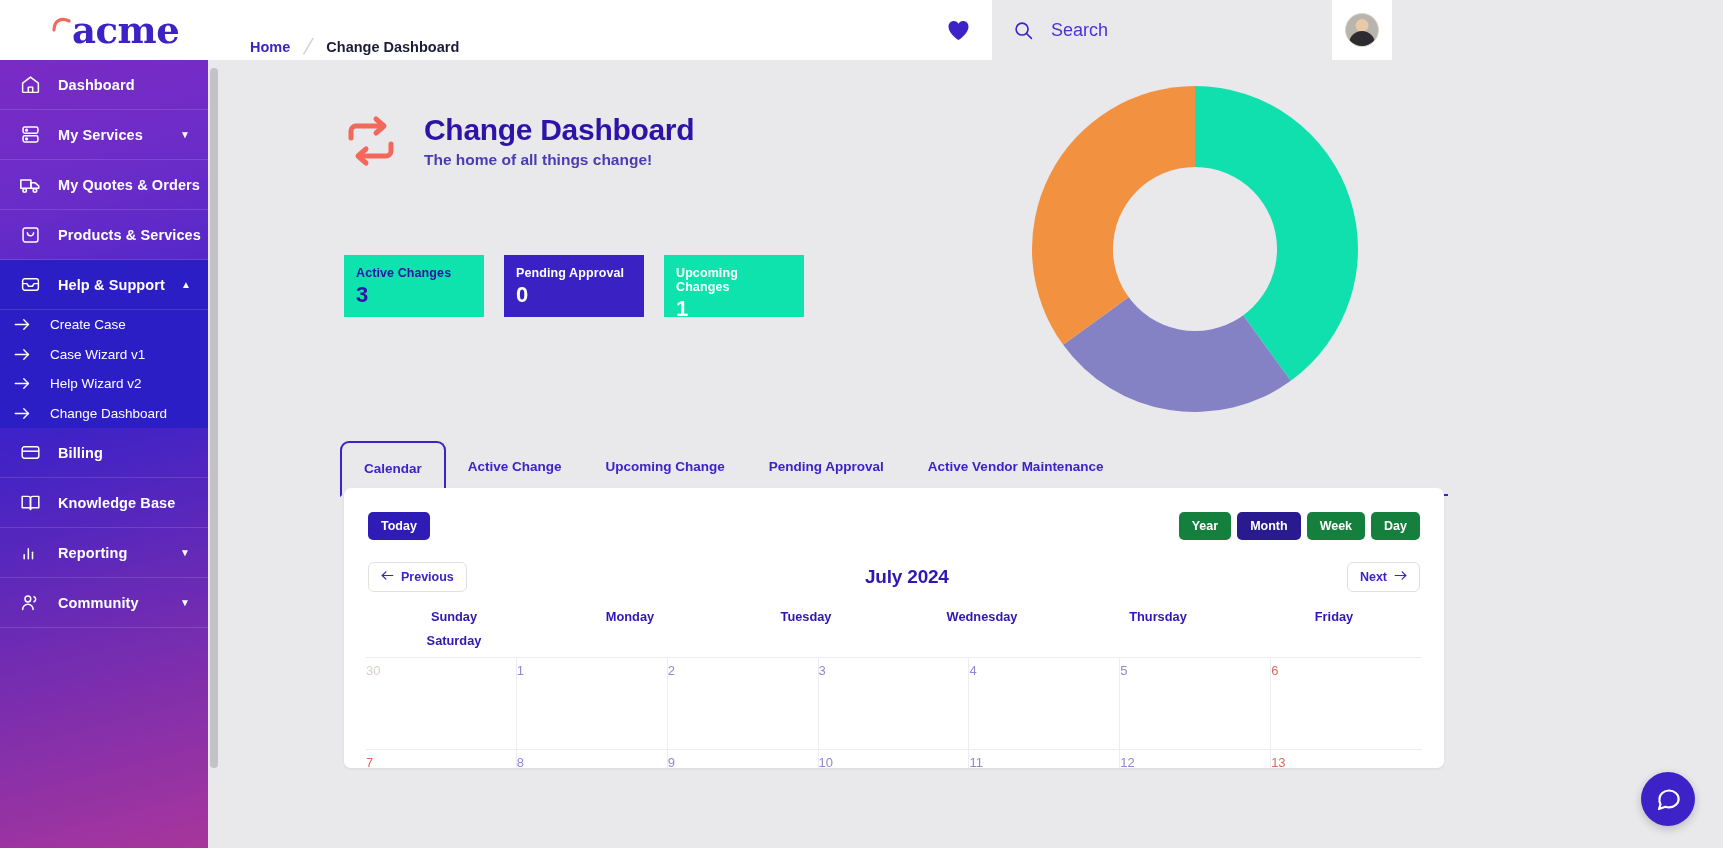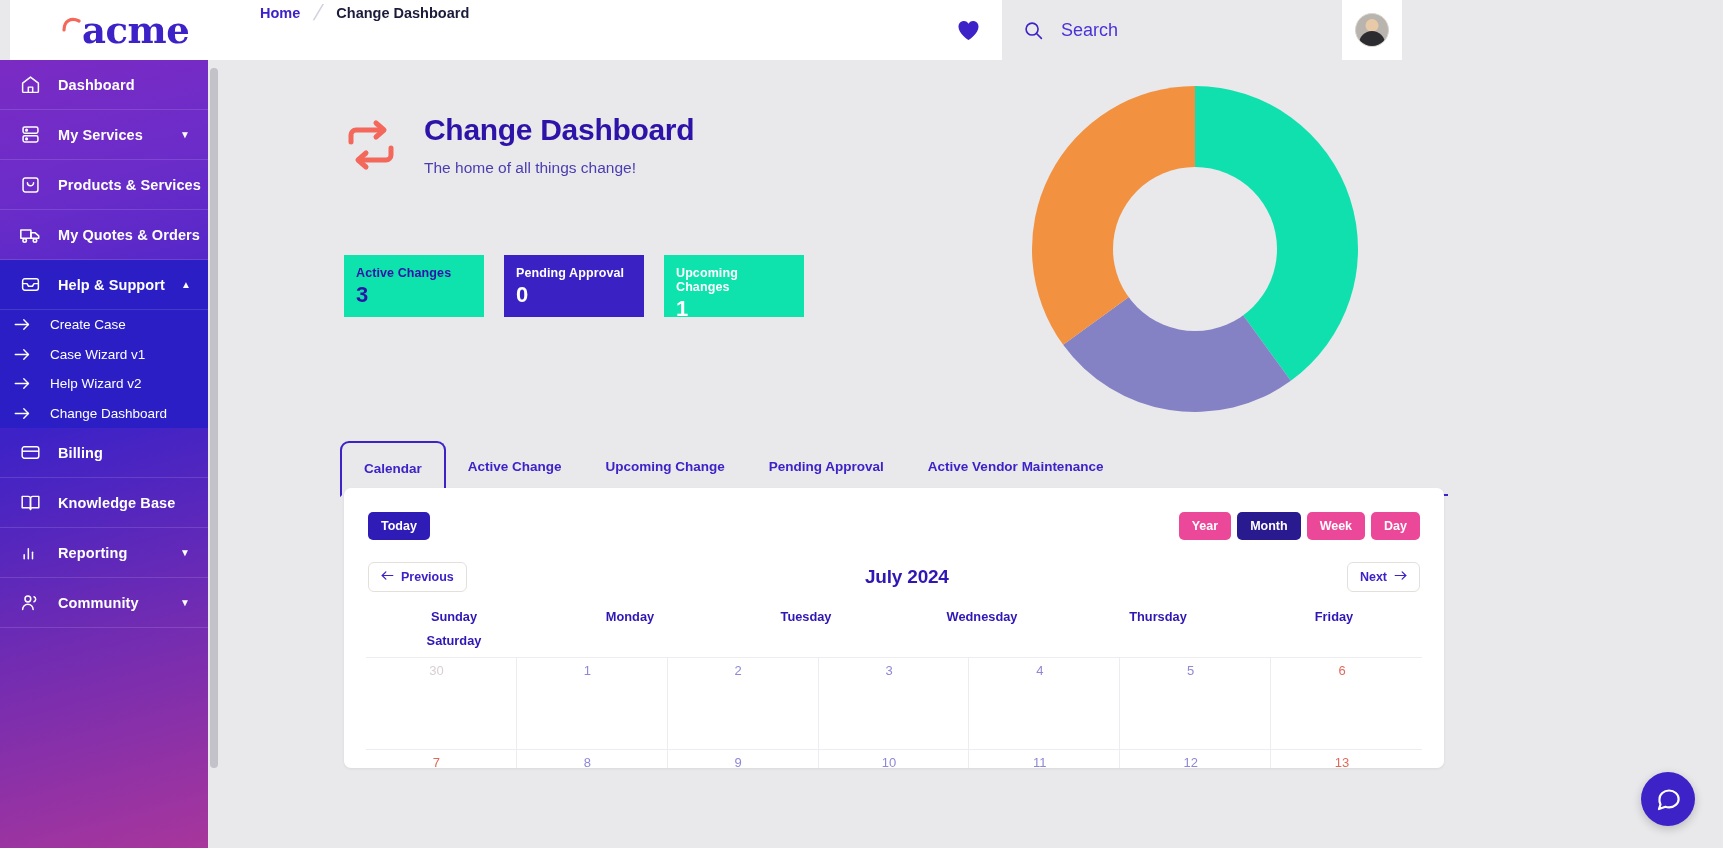--- a/index.html
+++ b/index.html
@@ -6,24 +6,24 @@
   * { box-sizing: border-box; margin: 0; padding: 0; }
   html, body {
     width: 1723px; height: 848px;
     overflow: hidden;
     font-family: "Liberation Sans", sans-serif;
     background: #e9e9ec;
   }
 
   
   .topbar {
-    position: absolute; top: 0; left: 10px;
+    position: absolute; top: 0; left: 0;
     width: 1392px; height: 60px;
     background: #ffffff;
-    display: flex; align-items: flex-start;
+    display: flex; align-items: flex-end;
     z-index: 40;
   }
   .brand {
     width: 220px; height: 60px;
     display: flex; align-items: center;
     padding-left: 52px;
     flex: 0 0 220px;
   }
   .brand-logo {
     display: flex; align-items: baseline;
@@ -148,21 +148,21 @@
   .dash-head {
     position: absolute; left: 124px; top: 53px;
     display: flex; align-items: center; gap: 26px;
   }
   .dash-icon { width: 54px; height: 54px; flex: 0 0 54px; }
   .dash-title {
     font-size: 30px; font-weight: 700; color: #2d13a8;
     letter-spacing: -0.3px; line-height: 1.15;
   }
   .dash-sub {
-    font-size: 15.5px; color: #4a3db0; margin-top: 11px; font-weight: 400;
+    font-size: 15.5px; color: #4a3db0; margin-top: 3px; font-weight: 700;
   }
 
   
   .stats { position: absolute; left: 124px; top: 195px; display: flex; gap: 20px; }
   .stat-card {
     width: 140px; height: 62px; padding: 11px 12px 0 12px;
   }
   .stat-lbl { font-size: 12.5px; font-weight: 700; letter-spacing: 0.1px; }
   .stat-val { font-size: 22px; font-weight: 700; margin-top: 4px; line-height: 1; }
 
@@ -201,21 +201,21 @@
   .cal-toolbar {
     display: flex; align-items: center; padding: 24px 24px 0 24px;
   }
   .btn {
     font-family: "Liberation Sans", sans-serif;
     font-size: 12.5px; font-weight: 700; border: none; cursor: pointer;
     border-radius: 5px; padding: 7px 13px; color: #ffffff;
   }
   .btn-today { background: #2f1bb5; }
   .view-btns { margin-left: auto; display: flex; gap: 6px; }
-  .btn-view { background: #ec4899; }
+  .btn-view { background: #15803d; }
   .btn-view.sel { background: #2a1a8f; }
   .cal-nav {
     display: flex; align-items: center; padding: 22px 24px 0 24px;
   }
   .btn-nav {
     background: #ffffff; border: 1px solid #e3e0dc; color: #3d22c7;
     font-size: 12.5px; font-weight: 700; border-radius: 6px;
     padding: 7px 12px; display: flex; align-items: center; gap: 7px;
     cursor: pointer; font-family: "Liberation Sans", sans-serif;
   }
@@ -232,21 +232,21 @@
     text-align: center; font-size: 12.8px; font-weight: 700;
     color: #2f17b5; padding-bottom: 9px;
   }
   .cal-weeks { padding: 0 22px; }
   .cal-week {
     display: grid; grid-template-columns: repeat(7, 1fr);
     border-top: 1px solid #ececf1; height: 92px;
   }
   .cal-cell {
     border-right: 1px solid #ececf1; padding: 5px 9px 0 0;
-    text-align: center; font-size: 13px; color: #8e88d6;
+    text-align: left; font-size: 13px; color: #8e88d6;
   }
   .cal-cell:last-child { border-right: none; }
   .cal-cell.muted { color: #d9cfcf; }
   .cal-cell.weekend { color: #e06a5a; }
 
   
   .chat-fab {
     position: absolute; right: 28px; bottom: 22px;
     width: 54px; height: 54px; border-radius: 50%;
     background: #3d22c7; display: flex; align-items: center;
@@ -319,39 +319,39 @@
           <circle cx="7.5" cy="7" r="0.9" fill="#fff"></circle>
           <circle cx="7.5" cy="17" r="0.9" fill="#fff"></circle>
         </svg>
     </span>
     <span class="lbl">My Services</span>
     <span class="caret">▼</span>
   </div>
 
   <div class="nav-item">
     <span class="ico">
-      <svg width="21" height="21" viewBox="0 0 24 24" fill="none" stroke="#fff" stroke-width="1.7" stroke-linecap="round" stroke-linejoin="round">
-          <rect x="3.5" y="4.5" width="17" height="16" rx="2.5"></rect>
-          <path d="M8.5 10 a3.5 3.5 0 0 0 7 0"></path>
-        </svg>
-    </span>
-    <span class="lbl">Products &amp; Services</span>
-  </div>
-
-  <div class="nav-item">
-    <span class="ico">
       <svg width="22" height="22" viewBox="0 0 24 24" fill="none" stroke="#fff" stroke-width="1.7" stroke-linecap="round" stroke-linejoin="round">
           <path d="M2 6.5 h11 v9 H2 Z"></path>
           <path d="M13 9.5 h4.3 L21.5 13 v2.5 H13 Z"></path>
           <circle cx="6.2" cy="18" r="1.9"></circle>
           <circle cx="17.4" cy="18" r="1.9"></circle>
         </svg>
     </span>
     <span class="lbl">My Quotes &amp; Orders</span>
 
+  </div>
+
+  <div class="nav-item">
+    <span class="ico">
+      <svg width="21" height="21" viewBox="0 0 24 24" fill="none" stroke="#fff" stroke-width="1.7" stroke-linecap="round" stroke-linejoin="round">
+          <rect x="3.5" y="4.5" width="17" height="16" rx="2.5"></rect>
+          <path d="M8.5 10 a3.5 3.5 0 0 0 7 0"></path>
+        </svg>
+    </span>
+    <span class="lbl">Products &amp; Services</span>
   </div>
 
 
   <div class="nav-item active-parent">
     <span class="ico">
       <svg width="21" height="21" viewBox="0 0 24 24" fill="none" stroke="#fff" stroke-width="1.7" stroke-linecap="round" stroke-linejoin="round">
           <rect x="3" y="5.5" width="18" height="13" rx="2.5"></rect>
           <path d="M3 11 h5 l1.8 3 h4.4 L16 11 h5"></path>
         </svg>
     </span>

